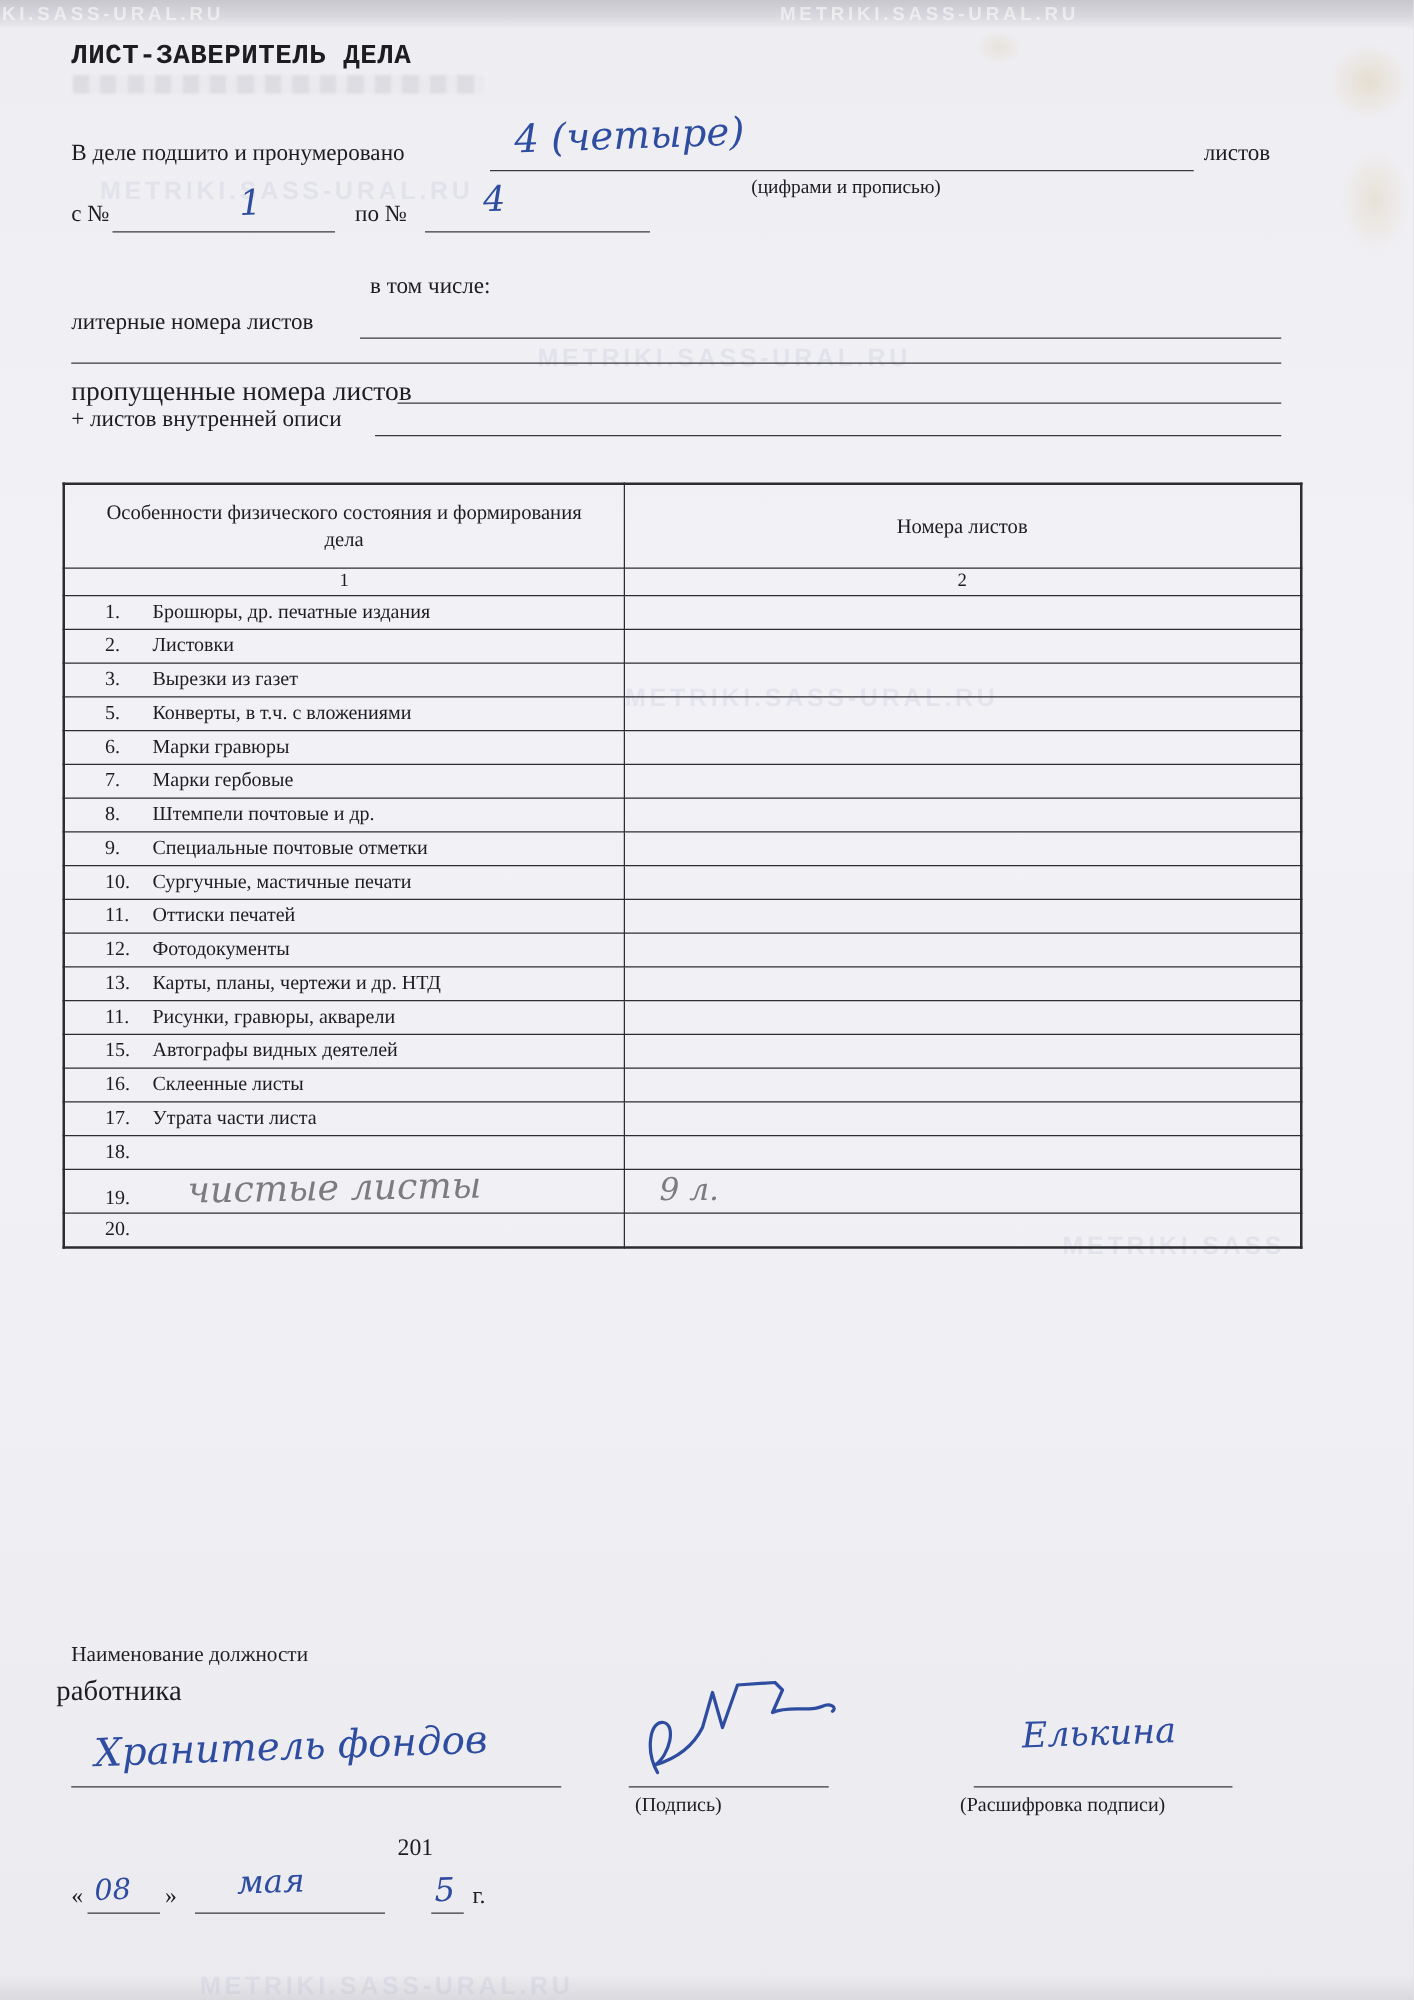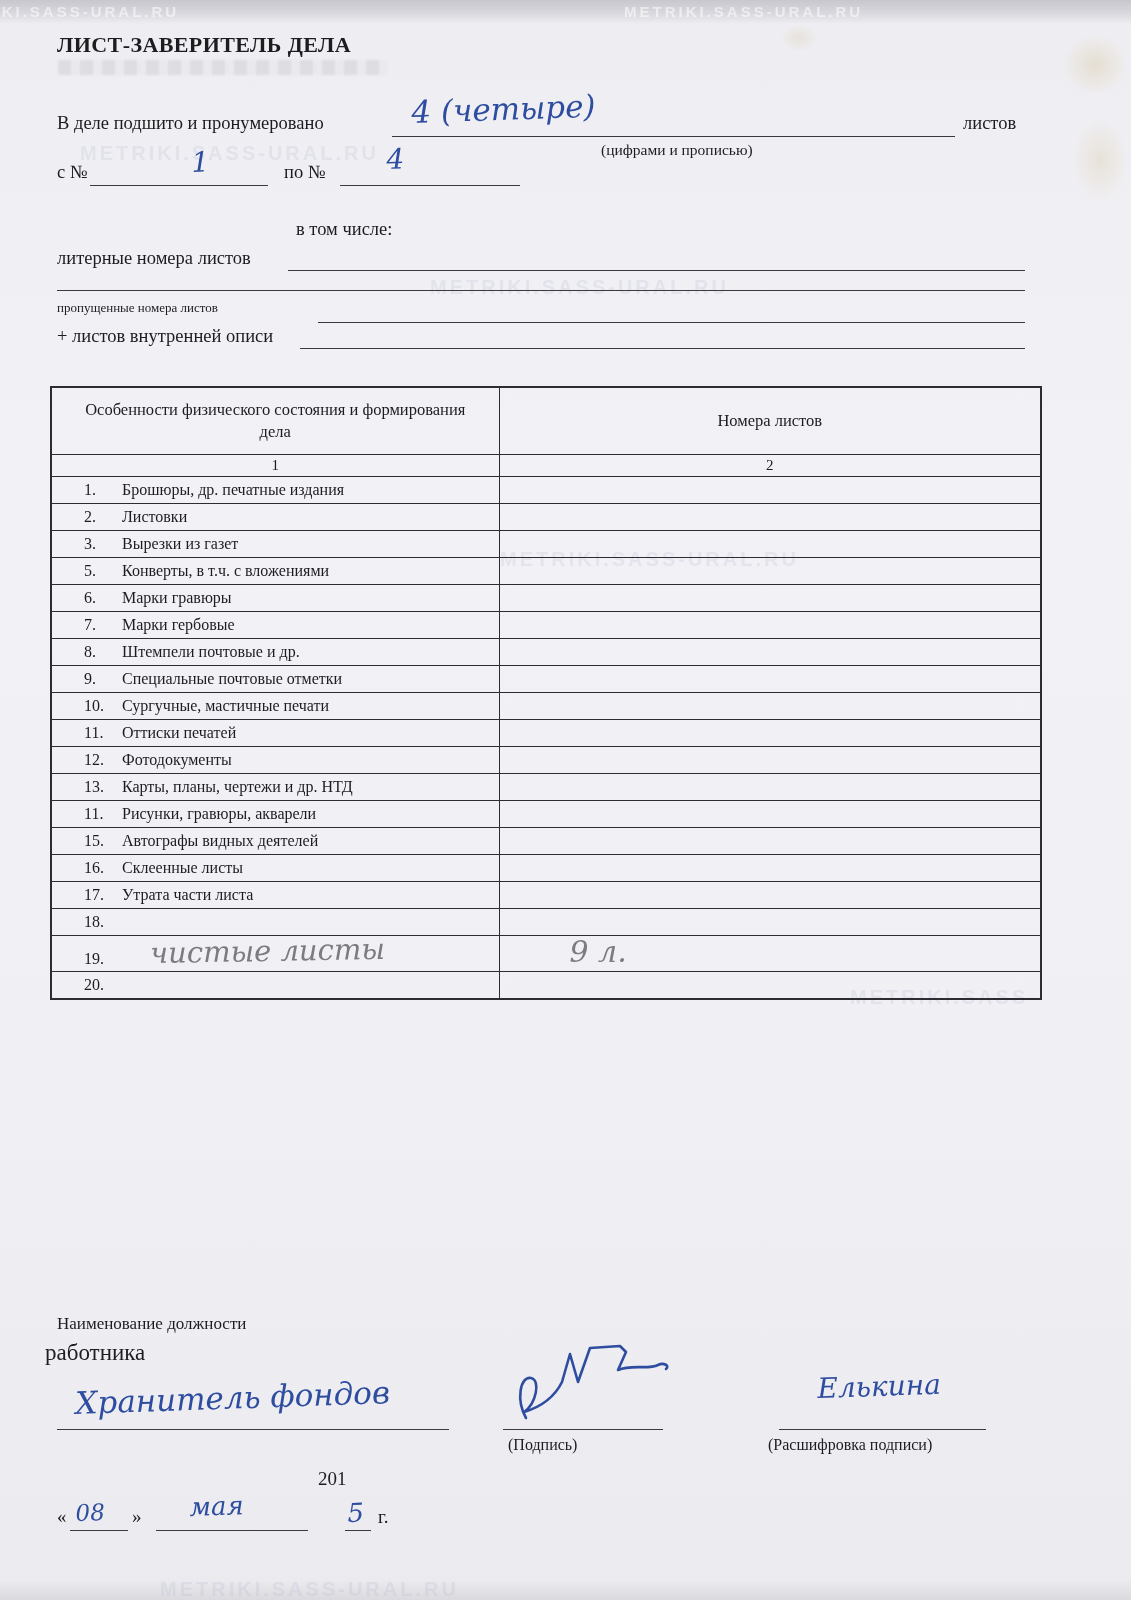--- a/index.html
+++ b/index.html
@@ -13,21 +13,21 @@
   .printed { font-family:"Liberation Serif","DejaVu Serif",serif; color:#1d1d20; }
   .hw-blue {
     font-family:"DejaVu Serif",serif; font-style:italic; color:#2e4da0;
     transform:rotate(-2deg); transform-origin:left bottom; white-space:nowrap;
   }
   .hw-pencil {
     font-family:"DejaVu Serif",serif; font-style:italic; color:#7b7b80;
     white-space:nowrap;
   }
   .uline { border-bottom:1.7px solid #3a3a3e; }
-  .title { font-size:22px; font-weight:bold; letter-spacing:.4px; }
+  .title { font-size:22px; font-weight:bold; letter-spacing:.4px;font-family:Liberation Mono, monospace; }
   .hint { font-size:15.5px; }
   .caption { font-size:16px; }
 
   
   .top-strip {
     left:0; top:0; width:1131px; height:24px;
     background:linear-gradient(180deg,#c7c7cd 0%,#d9d8de 55%,rgba(240,239,243,0) 100%);
   }
   .wm {
     font-family:"Liberation Sans","DejaVu Sans",sans-serif; font-weight:bold;
@@ -59,21 +59,21 @@
     border:1.7px solid #2d2d31; overflow:visible;
   }
   col.c1 { width:448px; } col.c2 { width:542px; }
   th.hdr { height:62px; font-weight:normal; font-size:16.5px; text-align:center; padding:2px 24px; line-height:1.35; }
   td.idx { height:21px; font-size:15px; text-align:center; padding:0; }
   td.body-c1 { height:26px; font-size:16px; padding:0 0 0 32px; }
   td.body-c2 { height:26px; padding:0 0 0 28px; }
   .row-num { display:inline-block; width:38px; font-size:16px; }
   .row-label { font-size:16px; }
   .hw-row-label { font-size:29px; position:relative; top:-3px; left:28px; transform:rotate(-1deg); display:inline-block; }
-  .hw-row-value { font-size:30px; position:relative; top:-2px; display:inline-block;margin-left:42px; }
+  .hw-row-value { font-size:25px; position:relative; top:-2px; display:inline-block; }
 
   .sig-svg { stroke:#2e4da0; fill:none; stroke-width:2.6; stroke-linecap:round; stroke-linejoin:round; }
 </style>
 </head>
 <body>
 
 <div class="page">
 
   <div class="abs top-strip"></div>
   <div class="abs wm wm-top" style="left:624px; top:3px; width:480px;">METRIKI.SASS-URAL.RU</div>
@@ -103,21 +103,21 @@
   <div class="abs printed" style="left:284px; top:162px; font-size:18.5px;">по №</div>
   <div class="abs uline" style="left:340px; top:146px; width:180px; height:39px;"></div>
   <div class="abs hw-blue" style="left:387px; top:143px; font-size:28px;">4</div>
 
   <div class="abs printed" style="left:296px; top:219px; font-size:18.5px; ">в том числе:</div>
 
   <div class="abs printed" style="left:57px; top:248px; font-size:18.5px;">литерные номера листов</div>
   <div class="abs uline" style="left:288px; top:240px; width:737px; height:30px;"></div>
   <div class="abs uline" style="left:57px; top:262px; width:968px; height:28px;"></div>
 
-  <div class="abs printed" style="left:57px; top:300px; font-size:13px;">пропущенные номера листов</div>
+  <div class="abs printed" style="left:57px; top:300px; font-size:22px;">пропущенные номера листов</div>
   <div class="abs uline" style="left:318px; top:292px; width:707px; height:30px;"></div>
 
   <div class="abs printed" style="left:57px; top:326px; font-size:18.5px;">+ листов внутренней описи</div>
   <div class="abs uline" style="left:300px; top:318px; width:725px; height:30px;"></div>
 
   <table class="form-table">
     <colgroup>
         <col class="c1">
         <col class="c2">
       </colgroup>

